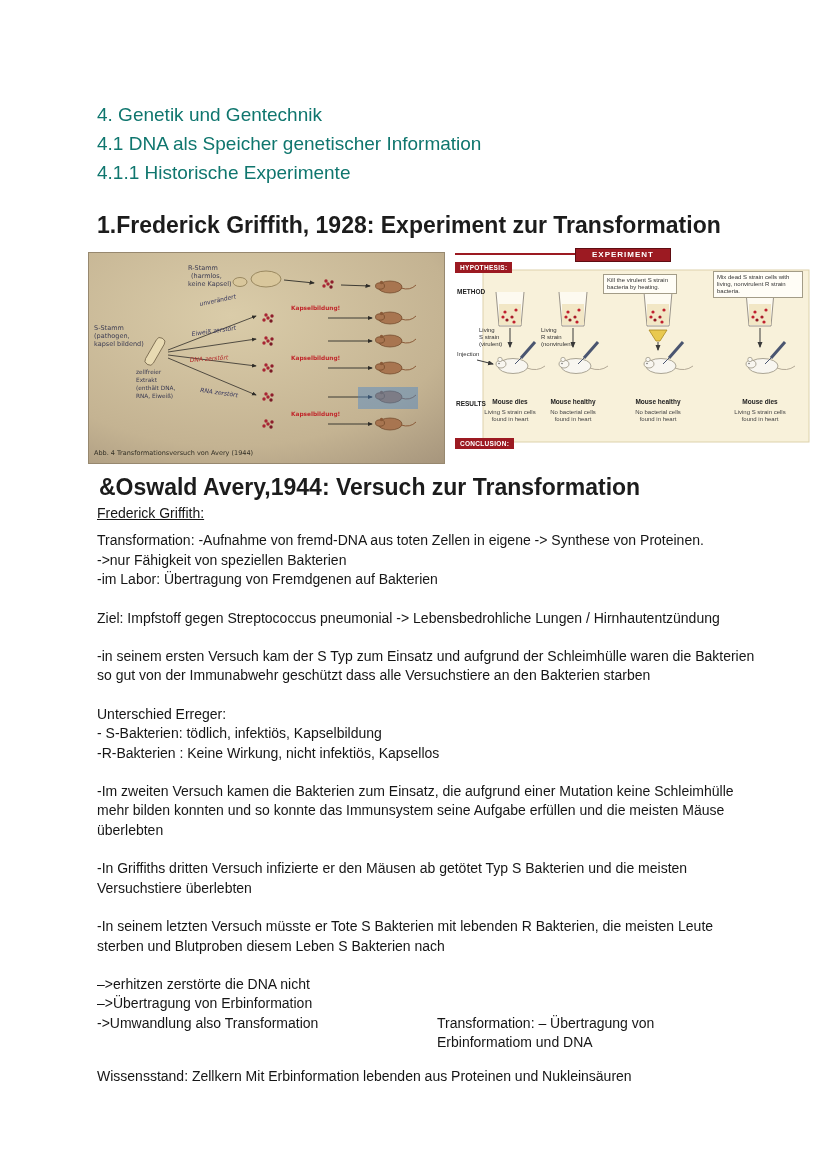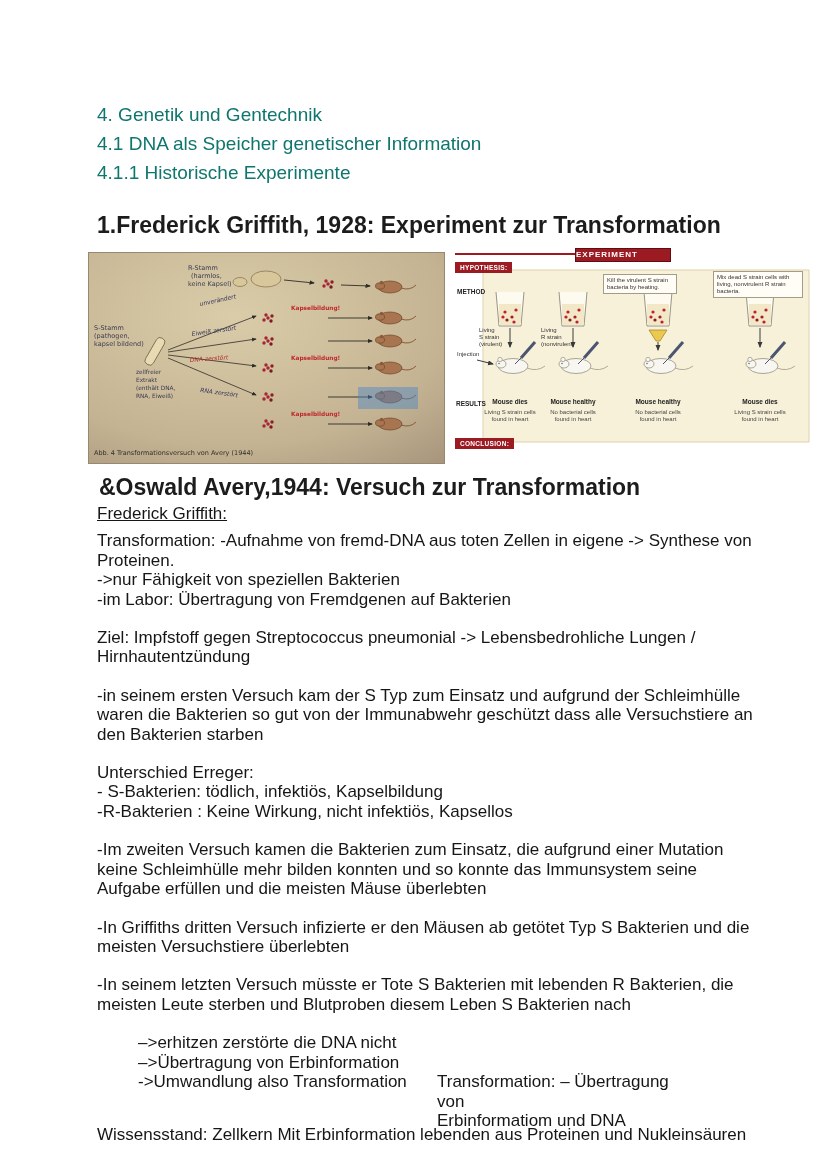--- a/index.html
+++ b/index.html
@@ -25,21 +25,21 @@
   .tkap{ font-size:5.8px; fill:#c1262b; font-weight:bold; }
   .tcap{ font-size:6.5px; fill:#333026; }
 
   .fig-right { width:356px; height:215px; position:relative; background:#ffffff; }
   .fr-gfx { position:absolute; left:0; top:0; width:356px; height:215px; }
   .arr { stroke:#3a3a3a; stroke-width:1; marker-end:url(#ah2); }
   .fr-topline { position:absolute; left:0; top:5px; width:122px; height:2px; background:#9c1a22; }
   .fr-banner {
     position:absolute; left:120px; top:0; width:96px; height:14px;
     background:#9c1a22; border:1px solid #5f0d12; color:#fff;
-    font-size:8px; font-weight:bold; letter-spacing:1px; text-align:left; line-height:12px;
+    font-size:8px; font-weight:bold; letter-spacing:1px; text-align:center; line-height:12px;
   }
   .redbox {
     position:absolute; background:#9c1a22; color:#ffffff;
     font-size:6.5px; font-weight:bold; padding:2px 5px; letter-spacing:.3px;
   }
   .fr-hypo { left:0; top:14px; }
   .fr-conclusion { left:0; top:190px; }
   .fr-method { position:absolute; left:2px; top:40px; font-size:6.5px; font-weight:bold; color:#222; }
   .fr-callout {
     position:absolute; background:#fffdf6; border:1px solid #a39c87;
@@ -48,25 +48,25 @@
   #co1 { left:148px; top:26px; width:74px; }
   #co2 { left:258px; top:23px; width:90px; }
   .fr-strain { position:absolute; font-size:6px; line-height:7px; color:#333; white-space:pre-line; }
   #st1 { left:24px; top:79px; }
   #st2 { left:86px; top:79px; }
   .fr-injection { position:absolute; left:2px; top:103px; font-size:6px; color:#333; }
   .fr-results { position:absolute; left:1px; top:152px; font-size:6.5px; font-weight:bold; color:#222; }
   .fr-outcome { position:absolute; top:150px; width:58px; text-align:center; font-size:6.5px; font-weight:bold; color:#222; }
   .fr-finding { position:absolute; top:161px; width:54px; text-align:center; font-size:6px; line-height:7px; color:#444; }
 
-  .bodytext { position:absolute; left:97px; top:504px; width:660px; font-size:17px; line-height:19.4px; color:#161616; }
+  .bodytext { position:absolute; left:97px; top:504px; width:660px; font-size:14px; line-height:19.4px; color:#161616; }
   .underlined { text-decoration:underline; }
   .block { white-space:pre-line; margin:8px 0 19px 0; }
   .arrows-row { position:relative; min-height:78px; margin-bottom:14px; }
-  .arrows-lines { white-space:pre-line;margin-left:41px; }
+  .arrows-lines { white-space:pre-line; }
   .note { position:absolute; left:340px; top:39px; width:240px; white-space:pre-line; }
   .lastblock { margin-bottom:0; }
 </style>
 </head>
 <body>
 
 <div class="headings">
   <div class="h">4. Genetik und Gentechnik</div>
   <div class="h">4.1 DNA als Speicher genetischer Information</div>
   <div class="h">4.1.1 Historische Experimente</div>

